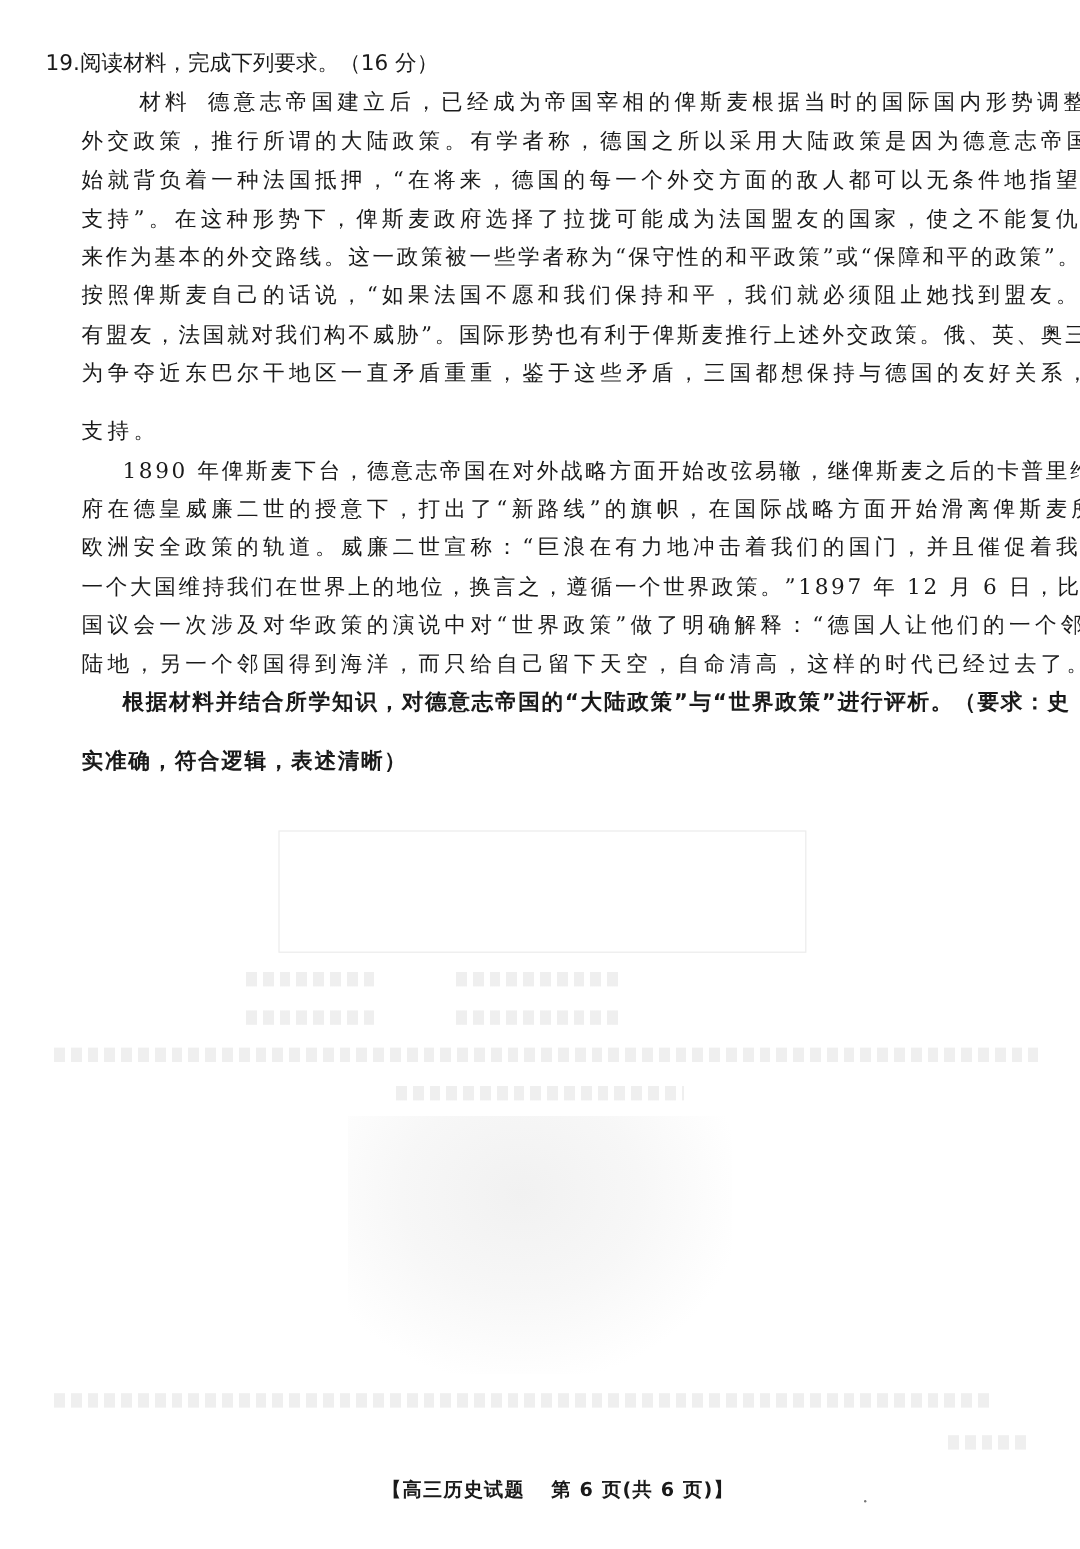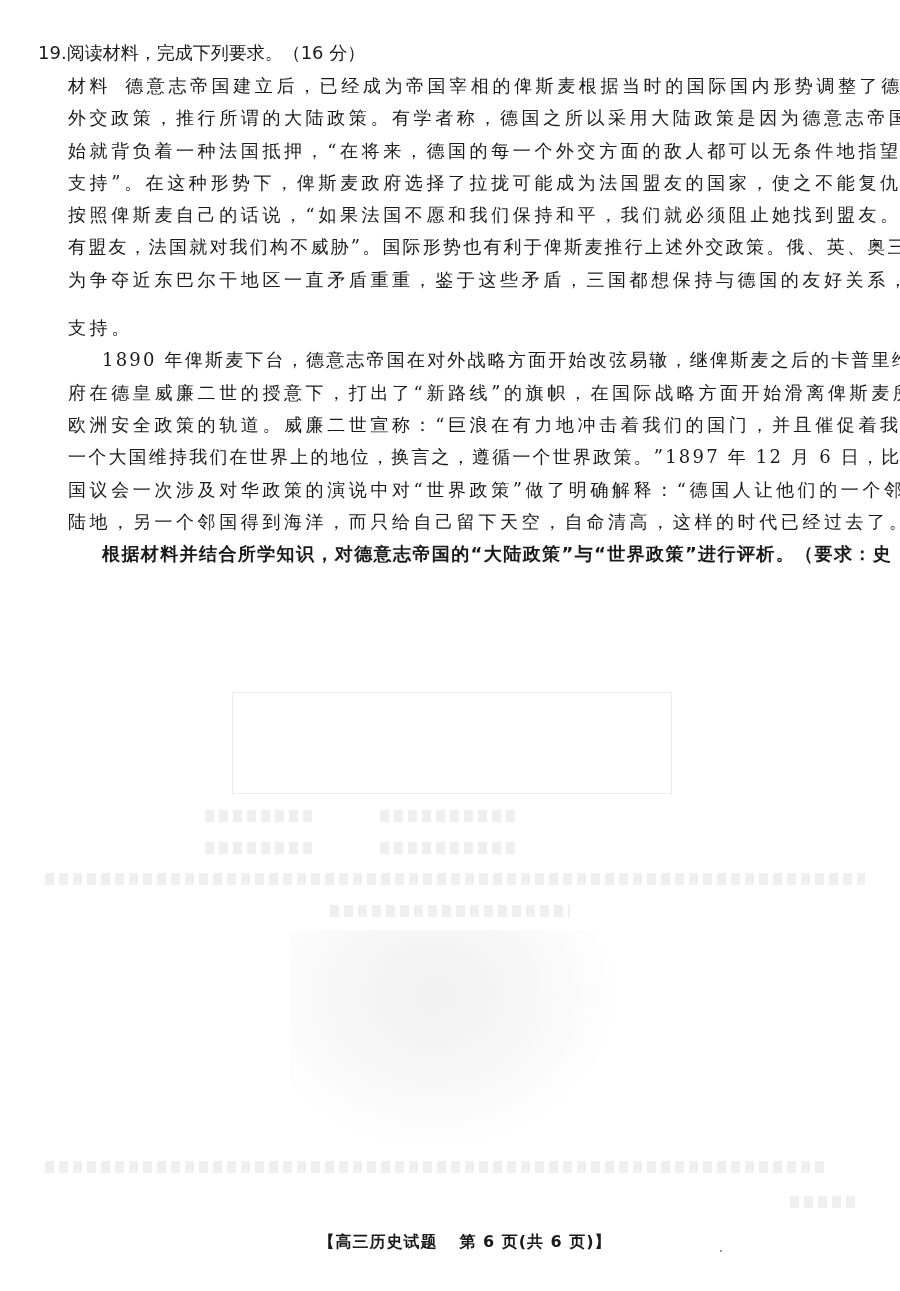--- a/index.html
+++ b/index.html
@@ -28,21 +28,21 @@
       overflow: visible;
     }
     .line.last { text-align-last: left; margin-top: 16px; }
     .line.indent { padding-left: 34px; }
     .line.tight { letter-spacing: 2.2px; }
     .line.task {
       font-family: "DejaVu Sans", "Liberation Sans", sans-serif;
       letter-spacing: 1.4px;
       font-weight: bold;
     }
-    .label-material { margin-right: 14px; }
+    .label-material { margin-right: 14px; margin-left: 48px; }
     .footer {
       position: absolute; left: 0; top: 1232px; width: 900px;
       text-align: center; font-size: 16px; font-weight: bold;
       font-family: "DejaVu Sans", "Liberation Sans", sans-serif;
       letter-spacing: 1px;
       padding-left: 15px;
     }
     .footer .gap { display: inline-block; width: 22px; }
     
     .ghost { position: absolute; border: 1px solid #ececec; }
@@ -69,31 +69,33 @@
 
   <div class="question-head">
     <span>19.</span><span>阅读材料，完成下列要求。（16 分）</span>
   </div>
 
   <div class="body-block">
     <div class="line"><span class="label-material">材料</span><span>德意志帝国建立后，已经成为帝国宰相的俾斯麦根据当时的国际国内形势调整了德国的</span></div>
     <div class="line">外交政策，推行所谓的大陆政策。有学者称，德国之所以采用大陆政策是因为德意志帝国从一开</div>
     <div class="line">始就背负着一种法国抵押，“在将来，德国的每一个外交方面的敌人都可以无条件地指望法国的</div>
     <div class="line">支持”。在这种形势下，俾斯麦政府选择了拉拢可能成为法国盟友的国家，使之不能复仇的政策</div>
+    <div class="line tight">来作为基本的外交路线。这一政策被一些学者称为“保守性的和平政策”或“保障和平的政策”。</div>
     <div class="line">按照俾斯麦自己的话说，“如果法国不愿和我们保持和平，我们就必须阻止她找到盟友。只要没</div>
     <div class="line tight">有盟友，法国就对我们构不威胁”。国际形势也有利于俾斯麦推行上述外交政策。俄、英、奥三国</div>
     <div class="line">为争夺近东巴尔干地区一直矛盾重重，鉴于这些矛盾，三国都想保持与德国的友好关系，争取其</div>
     <div class="line last">支持。</div>
 
     <div class="line indent tight">1890 年俾斯麦下台，德意志帝国在对外战略方面开始改弦易辙，继俾斯麦之后的卡普里维政</div>
     <div class="line">府在德皇威廉二世的授意下，打出了“新路线”的旗帜，在国际战略方面开始滑离俾斯麦所制定的</div>
     <div class="line">欧洲安全政策的轨道。威廉二世宣称：“巨浪在有力地冲击着我们的国门，并且催促着我们作为</div>
     <div class="line tight">一个大国维持我们在世界上的地位，换言之，遵循一个世界政策。”1897 年 12 月 6 日，比洛夫在帝</div>
     <div class="line">国议会一次涉及对华政策的演说中对“世界政策”做了明确解释：“德国人让他们的一个邻国占有</div>
     <div class="line">陆地，另一个邻国得到海洋，而只给自己留下天空，自命清高，这样的时代已经过去了。……总</div>
 
     <div class="line indent task">根据材料并结合所学知识，对德意志帝国的“大陆政策”与“世界政策”进行评析。（要求：史</div>
+    <div class="line last task">实准确，符合逻辑，表述清晰）</div>
   </div>
 
   <div class="footer">
     <span>【</span><span>高三历史试题</span><span class="gap"></span><span>第 6 页(共 6 页)</span><span>】</span>
   </div>
 </div>
 
 </body></html>

